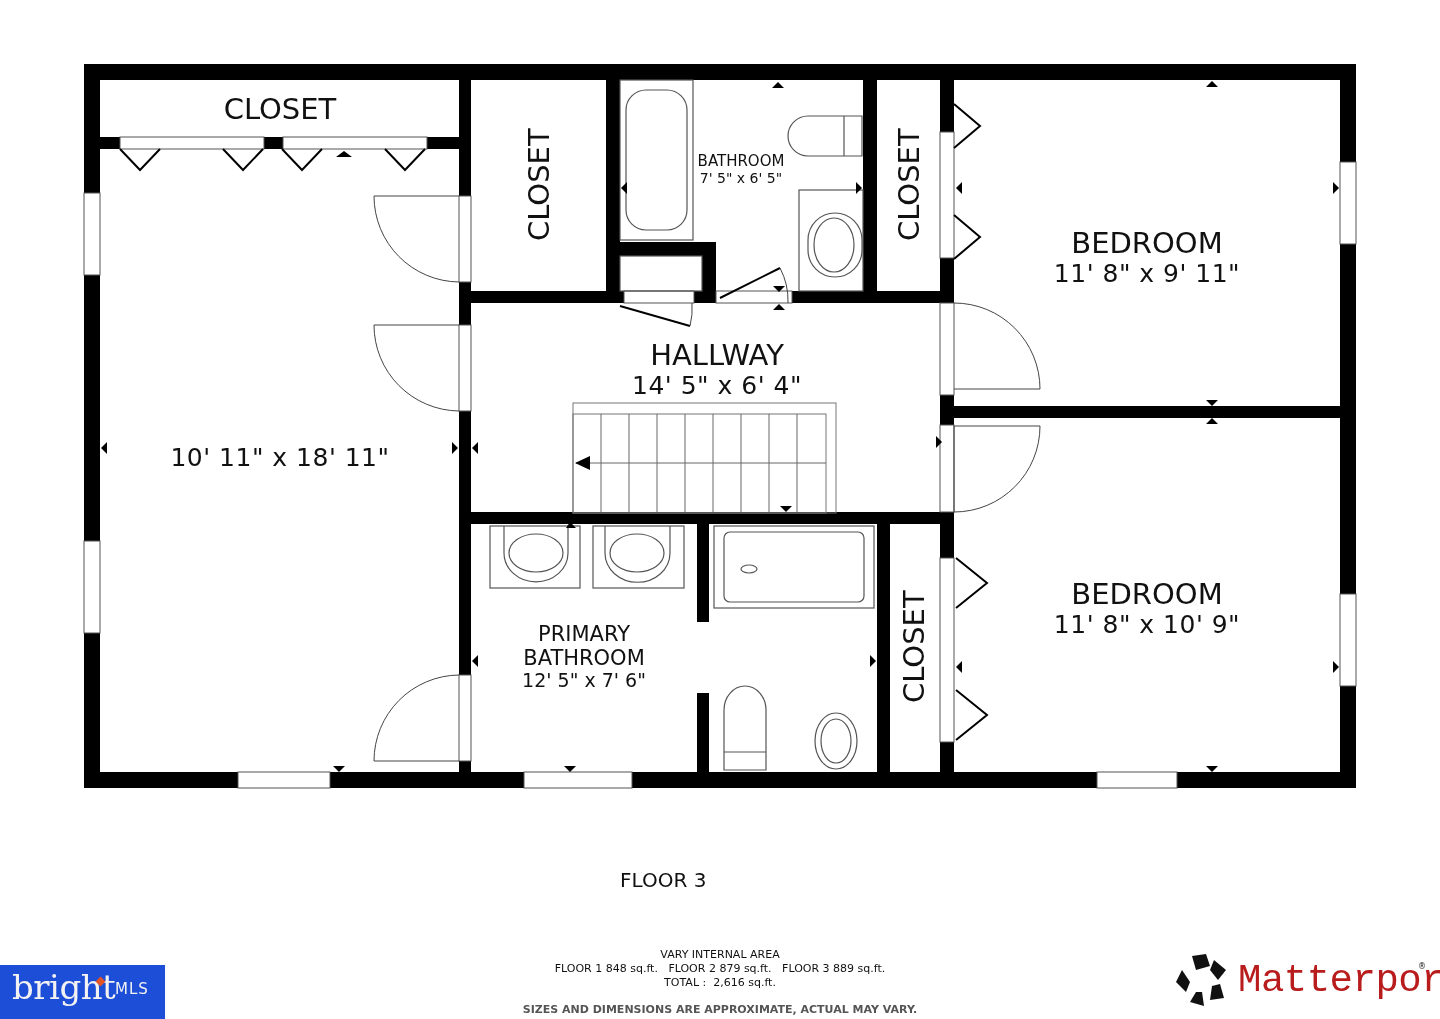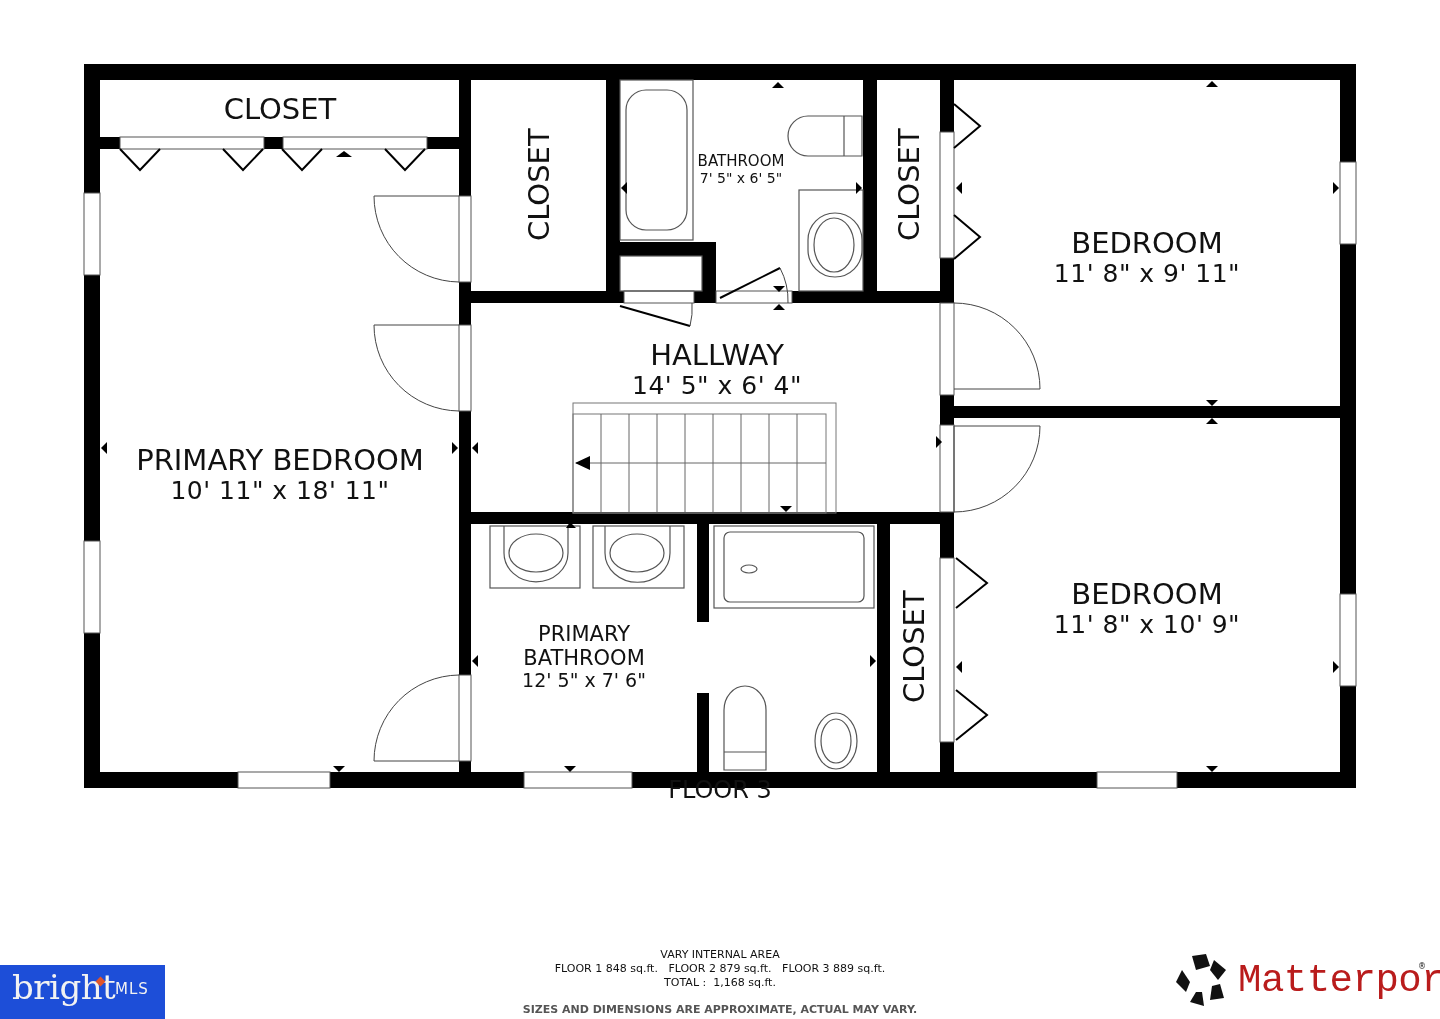--- a/index.html
+++ b/index.html
@@ -11,22 +11,22 @@
   .lbl .nm { display: block; }
   .lbl .dm { display: block; }
   .big .nm { font-size: 29px; }
   .big .dm { font-size: 25px; letter-spacing: 0.5px; }
   .closet { font-size: 29px; }
   .vert { transform: rotate(-90deg); transform-origin: center center; }
   .small .nm { font-size: 15px; }
   .small .dm { font-size: 14px; }
   .mid .nm { font-size: 21px; }
   .mid .dm { font-size: 19px; }
-  .floor-title { position: absolute; left: 620px; top: 776px; width: 200px; text-align: center;
-                 font-size: 24px; }
+  .floor-title { position: absolute; left: 620px; top: 868px; width: 200px; 
+                 font-size: 20px; }
   .area { position: absolute; left: 500px; top: 948px; width: 440px; text-align: center;
           font-size: 11px; line-height: 14px; color: #111; }
   .area .note { color: #555; margin-top: 13px; font-weight: bold; }
   .bright { position: absolute; left: 0; top: 965px; width: 165px; height: 72px; background: #1d4ed8;
             color: #f2f2f2; }
   .bright .w { position: absolute; left: 12px; top: 2px; font-family: "DejaVu Serif", serif;
                font-size: 34px; letter-spacing: -0.5px; }
   .bright .m { position: absolute; left: 115px; top: 15px; font-size: 15px; letter-spacing: 1px; }
   .bright .dot { position: absolute; left: 97px; top: 13px; width: 7px; height: 7px; background: #e0552a;
                  transform: rotate(45deg); }
@@ -220,21 +220,20 @@
   <span class="nm">BEDROOM</span>
   <span class="dm">11' 8" x 9' 11"</span>
 </div>
 
 <div class="lbl big" style="left:597px; top:339px; width:240px;text-align:center;">
   <span class="nm">HALLWAY</span>
   <span class="dm">14' 5" x 6' 4"</span>
 </div>
 
 <div class="lbl big" style="left:110px; top:444px; width:340px;">
-  <span class="nm">PRIMARY BEDROOM</span>
   <span class="dm">10' 11" x 18' 11"</span>
 </div>
 
 <div class="lbl mid" style="left:494px; top:622px; width:180px;">
   <span class="nm">PRIMARY</span>
   <span class="nm">BATHROOM</span>
   <span class="dm">12' 5" x 7' 6"</span>
 </div>
 
 <div class="lbl closet vert" style="left:845px; top:630px; width:140px;">
@@ -244,21 +243,21 @@
 <div class="lbl big" style="left:1027px; top:578px; width:240px;">
   <span class="nm">BEDROOM</span>
   <span class="dm">11' 8" x 10' 9"</span>
 </div>
 
 <div class="floor-title">FLOOR 3</div>
 
 <div class="area">
   <div>VARY INTERNAL AREA</div>
   <div style="white-space:pre;">FLOOR 1 848 sq.ft.   FLOOR 2 879 sq.ft.   FLOOR 3 889 sq.ft.</div>
-  <div style="white-space:pre;">TOTAL :  1,168 sq.ft.</div>
+  <div style="white-space:pre;">TOTAL :  2,616 sq.ft.</div>
   <div class="note">SIZES AND DIMENSIONS ARE APPROXIMATE, ACTUAL MAY VARY.</div>
 </div>
 
 <div class="bright">
   <span class="w">bright</span>
   <span class="dot"></span>
   <span class="m">MLS</span>
 </div>
 
 <div class="mp">

